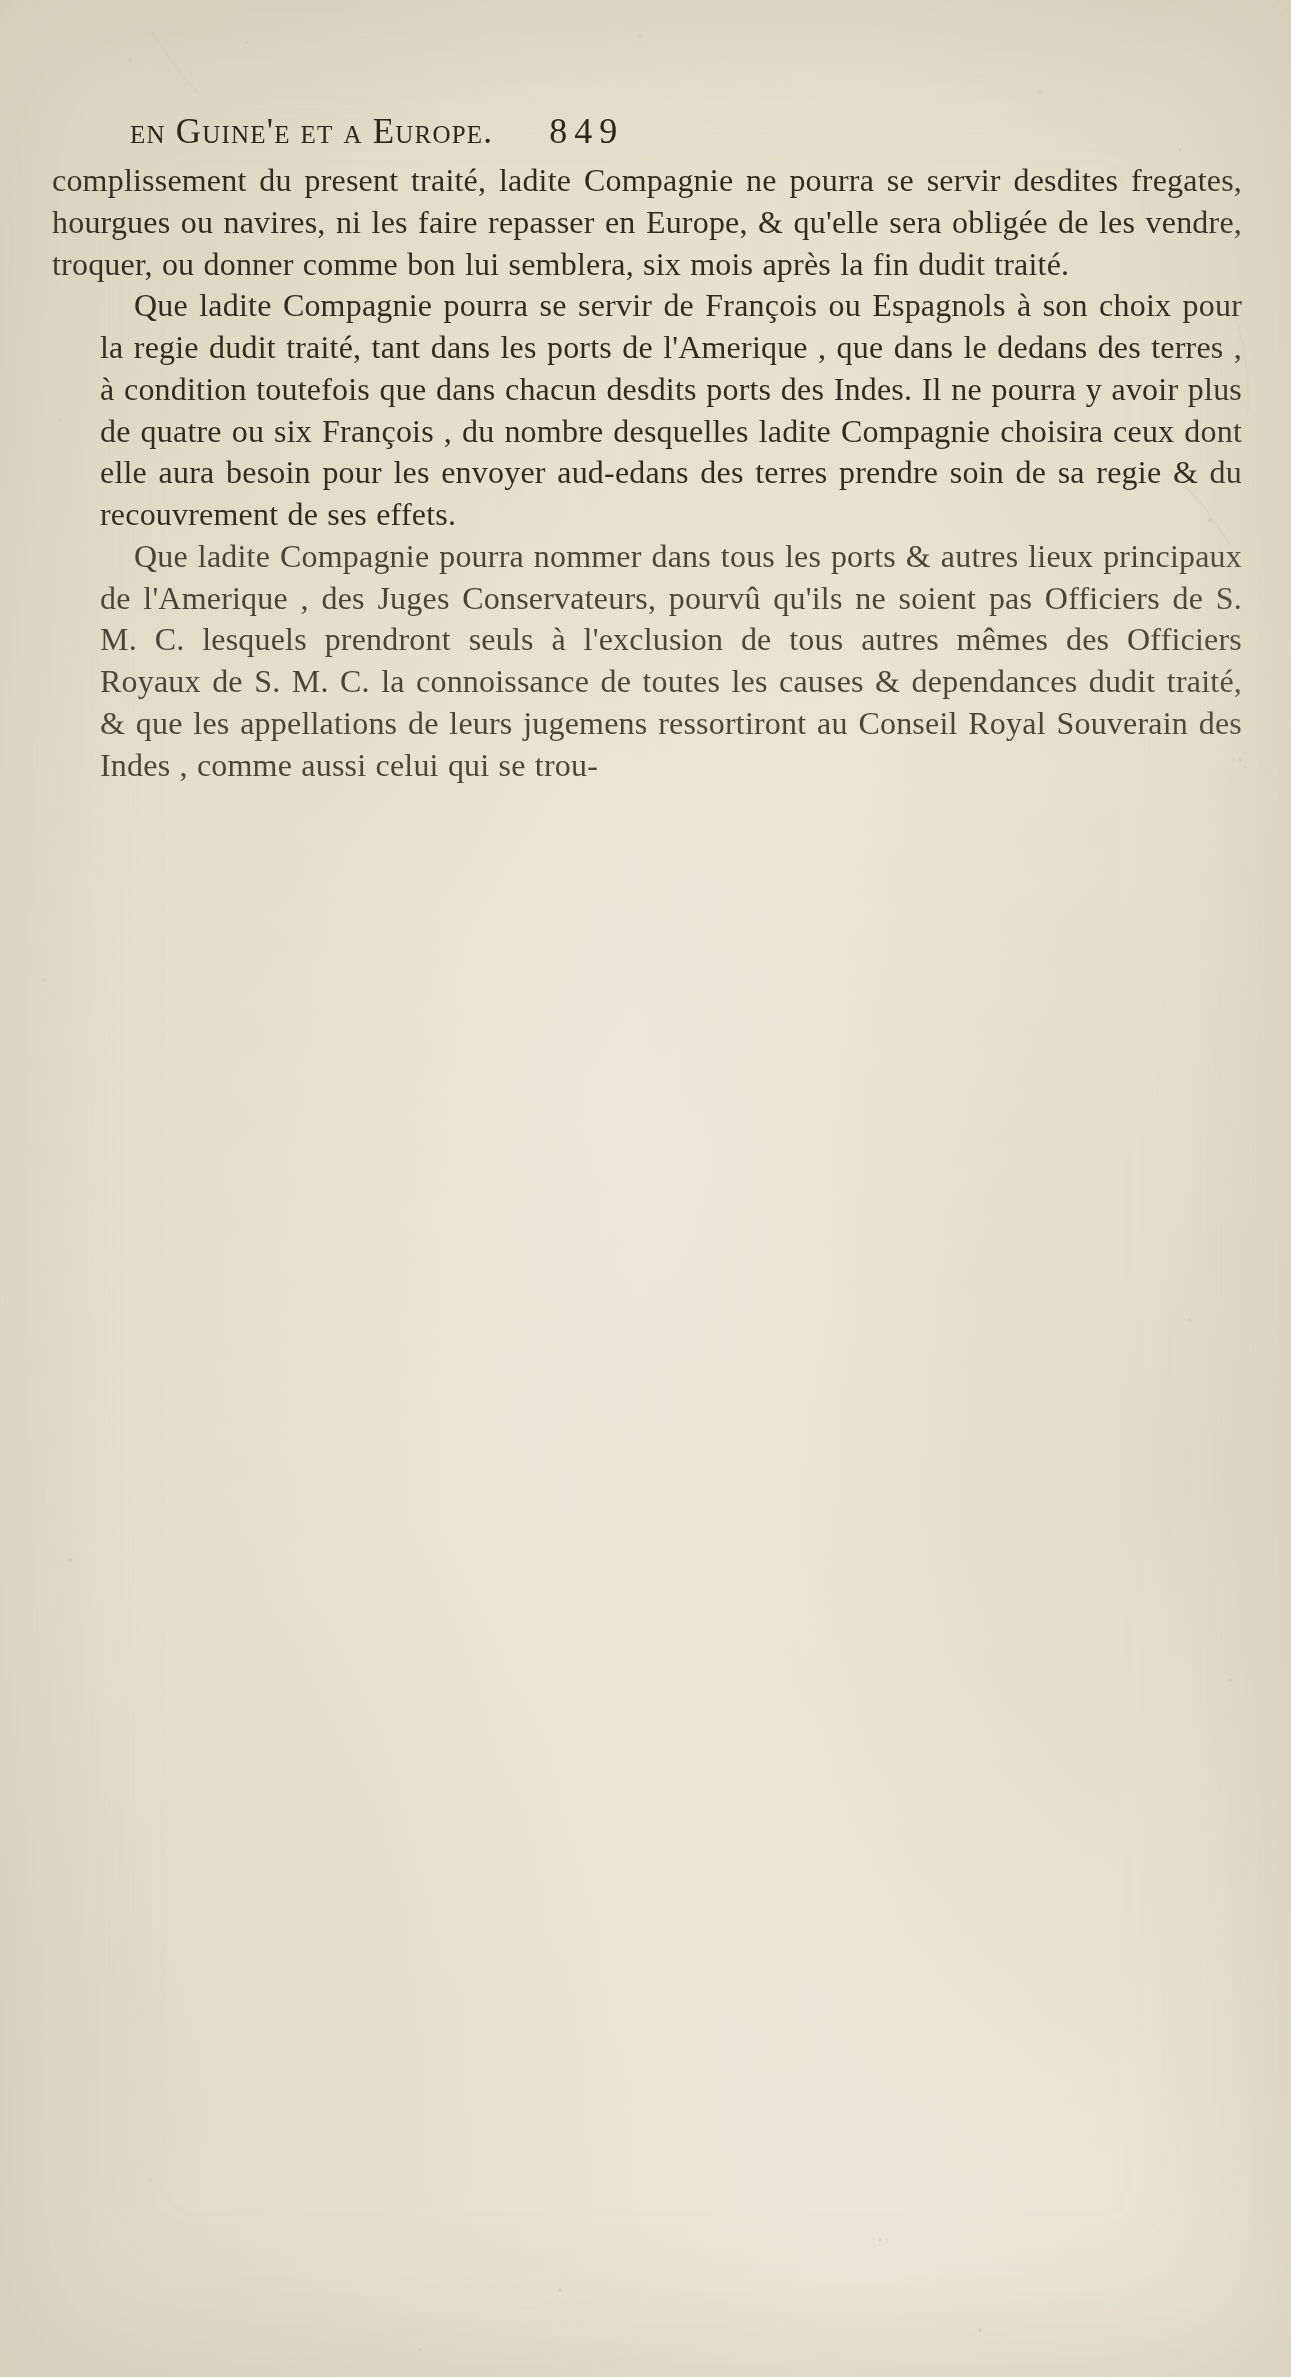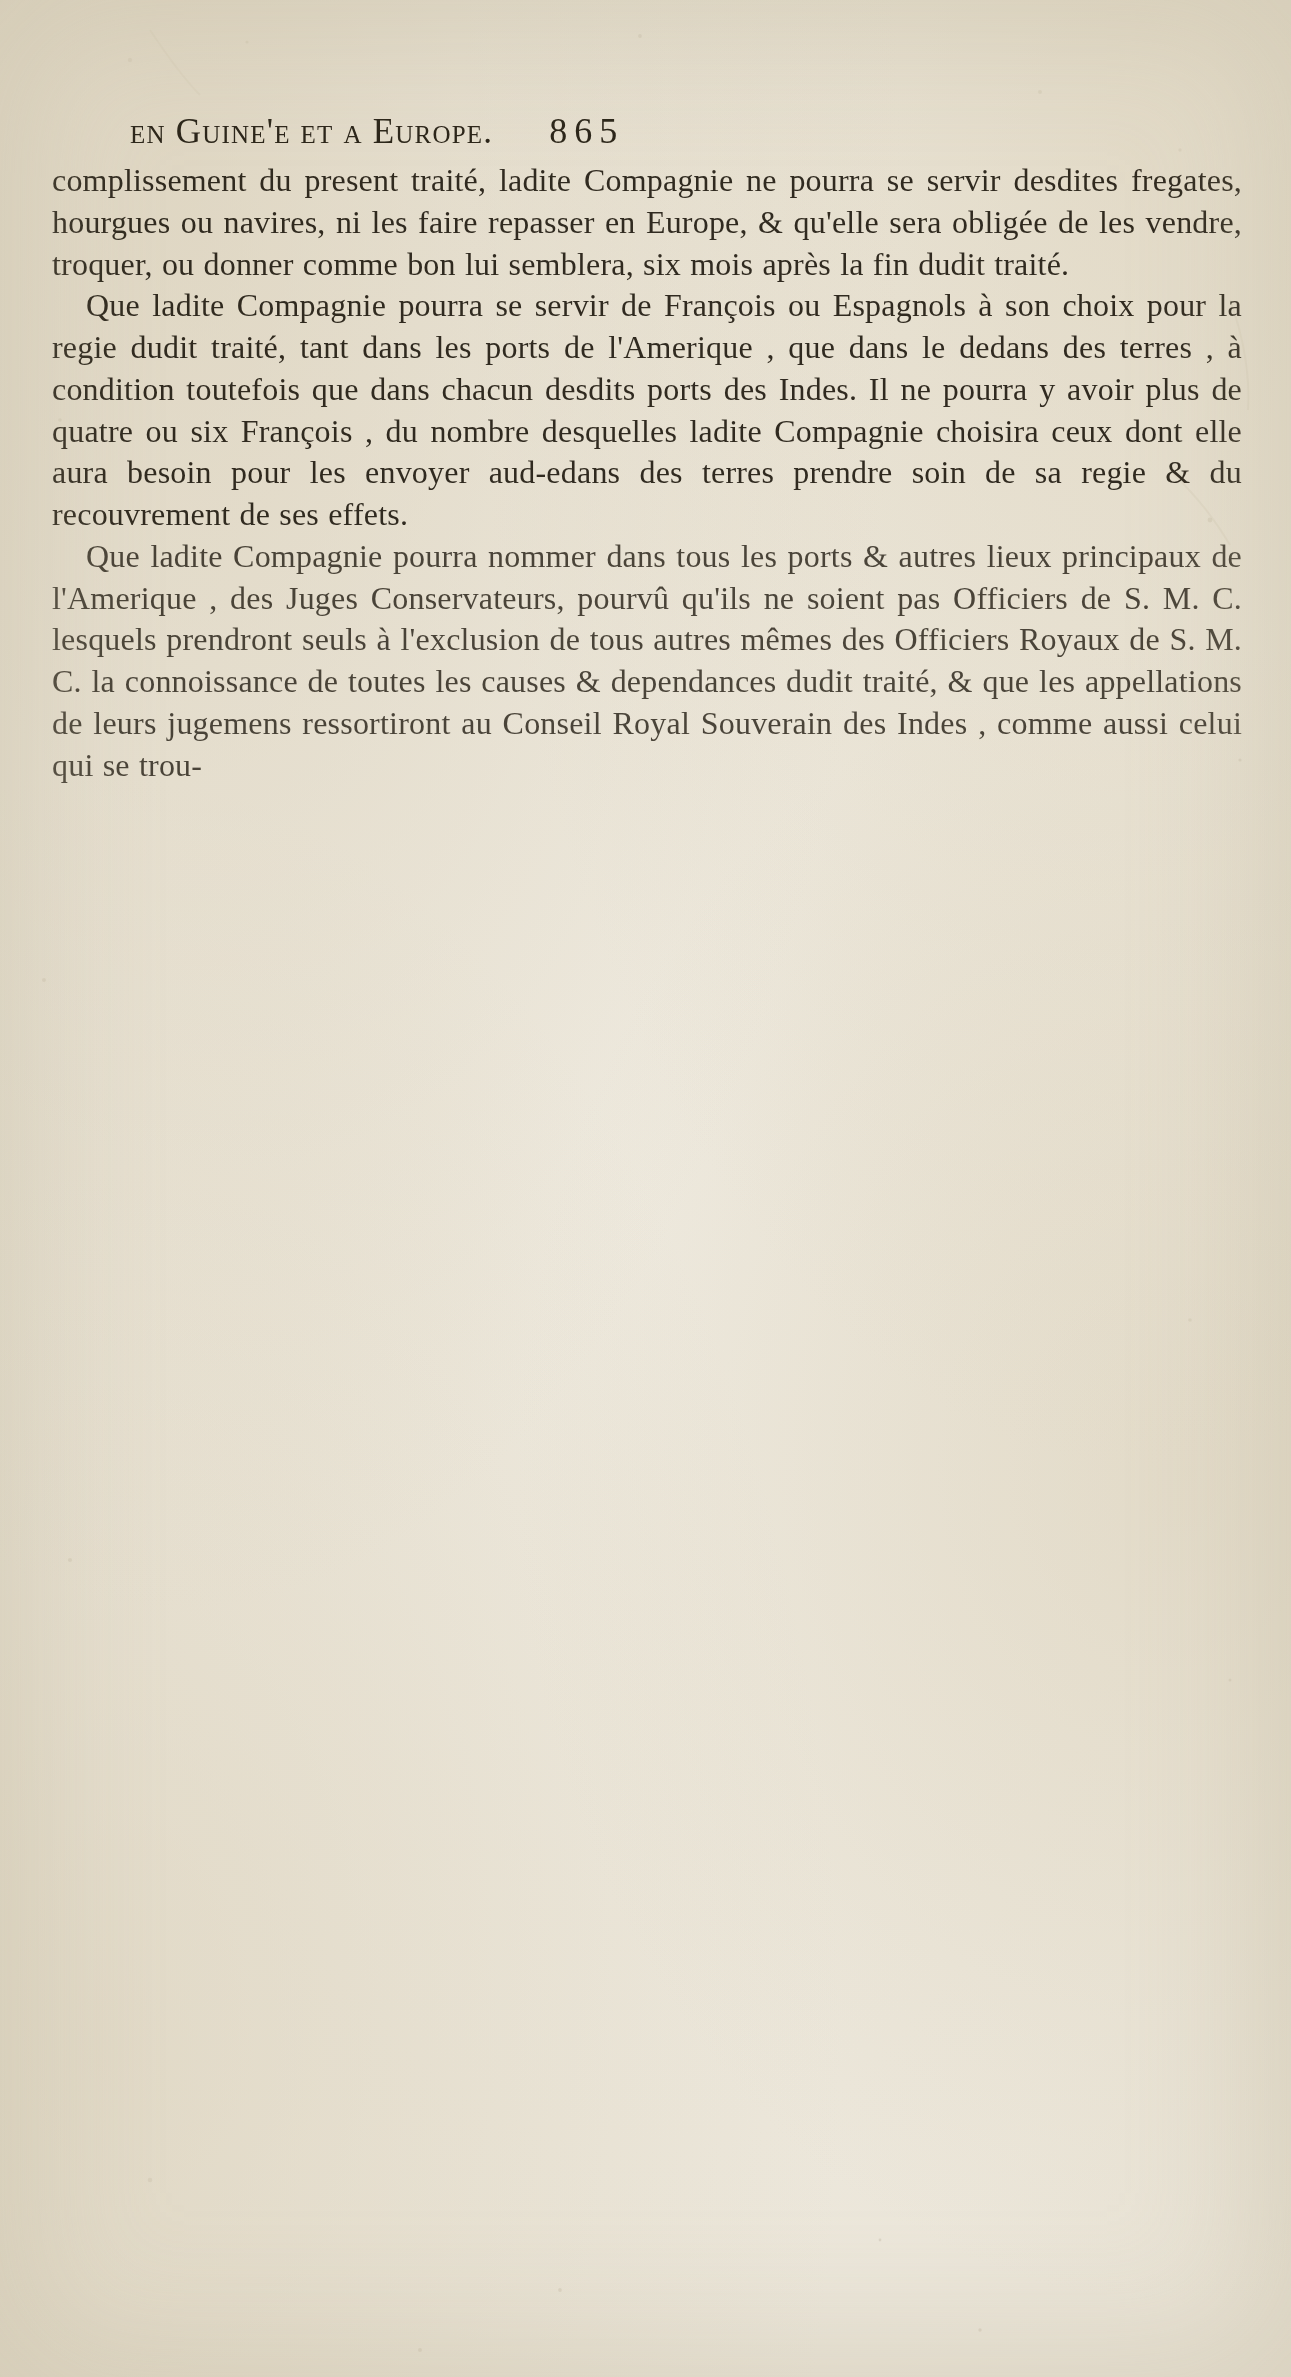--- a/index.html
+++ b/index.html
@@ -70,20 +70,21 @@
     font-size: 32px;
     line-height: 1.305;
     color: #231d13;
     text-align: justify;
     text-justify: inter-word;
     letter-spacing: .2px;
     word-spacing: 1px;
   }
   p.body.indent {
     text-indent: 34px;
+    margin-left: 48px;
   }
   p.body.first {
     text-indent: 0;
   }
   .ink-fade-1 { opacity: .93; }
   .ink-fade-2 { opacity: .80; }
   .vignette {
     position: absolute;
     inset: 0;
     z-index: 5;
@@ -121,21 +122,21 @@
     <path d="M1230 300 C 1245 340, 1250 380, 1248 410"></path>
     <path d="M1170 470 C 1200 500, 1215 520, 1230 545"></path>
   </g>
 </svg>
 
 <div class="page">
   <div class="text-block">
 
     <div class="header-line">
       <span class="running-head">en Guine'e et a Europe.</span>
-      <span class="folio">865</span>
+      <span class="folio">849</span>
     </div>
 
     <p class="body first ink-fade-1">complissement du present traité, ladite Compagnie ne pourra se servir desdites fregates, hourgues ou navires, ni les faire repasser en Europe, &amp; qu'elle sera obligée de les vendre, troquer, ou donner comme bon lui semblera, six mois après la fin dudit traité.</p>
     <p class="body indent ink-fade-1">Que ladite Compagnie pourra se servir de François ou Espagnols à son choix pour la regie dudit traité, tant dans les ports de l'Amerique , que dans le dedans des terres , à condition toutefois que dans chacun desdits ports des Indes. Il ne pourra y avoir plus de quatre ou six François , du nombre desquelles ladite Compagnie choisira ceux dont elle aura besoin pour les envoyer aud-edans des terres prendre soin de sa regie &amp; du recouvrement de ses effets.</p>
     <p class="body indent ink-fade-2">Que ladite Compagnie pourra nommer dans tous les ports &amp; autres lieux principaux de l'Amerique , des Juges Conservateurs, pourvû qu'ils ne soient pas Officiers de S. M. C. lesquels prendront seuls à l'exclusion de tous autres mêmes des Officiers Royaux de S. M. C. la connoissance de toutes les causes &amp; dependances dudit traité, &amp; que les appellations de leurs jugemens ressortiront au Conseil Royal Souverain des Indes , comme aussi celui qui se trou-</p>
 
   </div>
 </div>
 
 <div class="vignette"></div>

